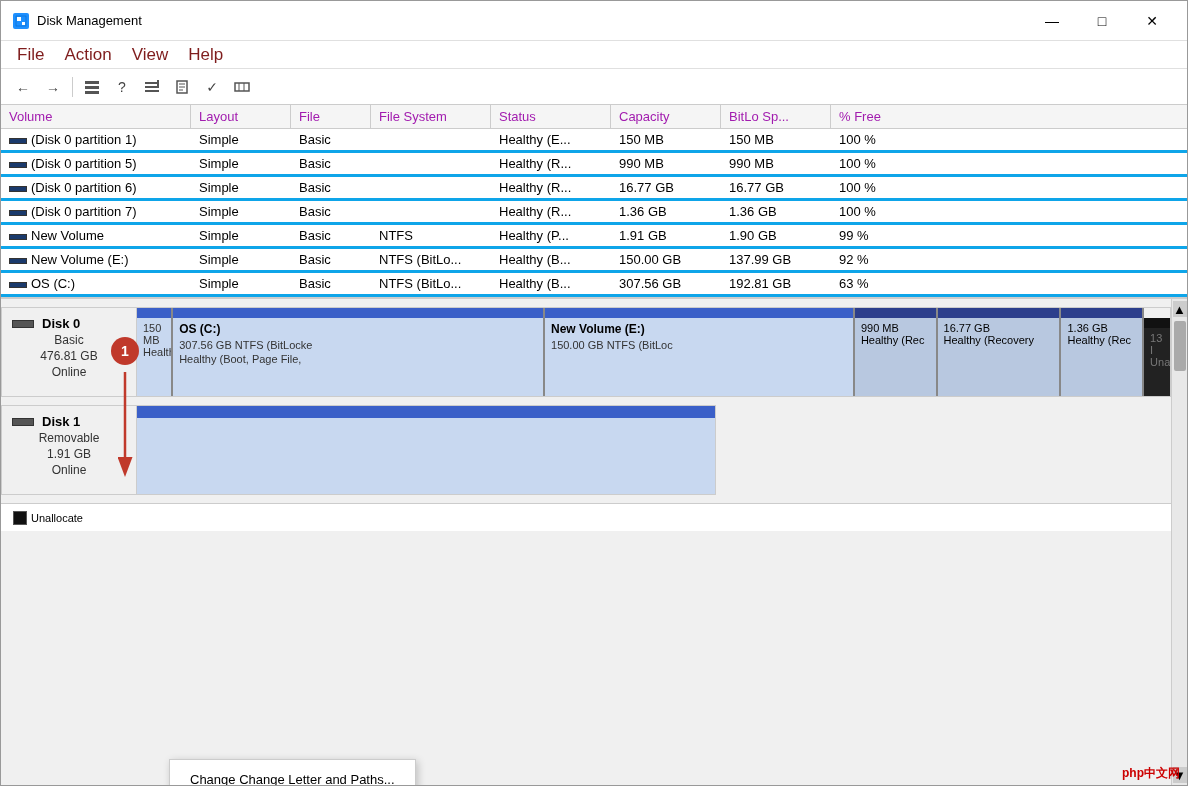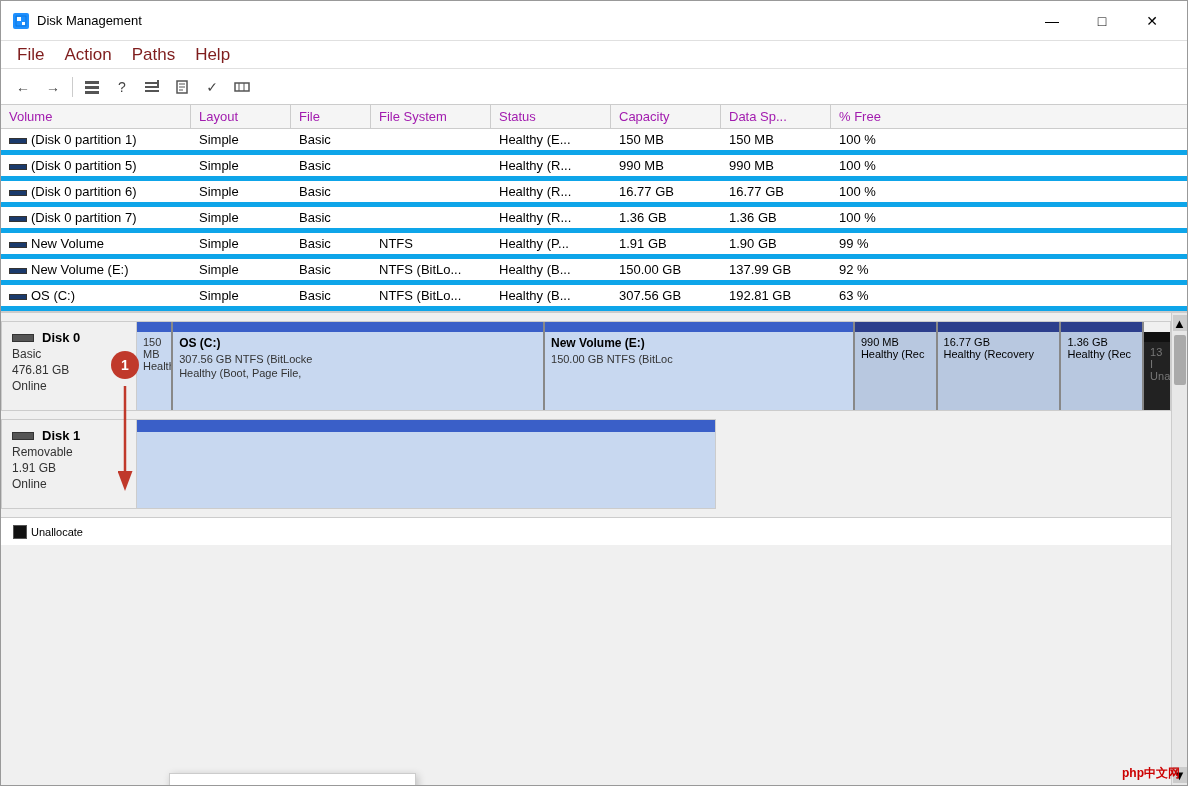--- a/index.html
+++ b/index.html
@@ -23,29 +23,29 @@
     
     .toolbar { display: flex; align-items: center; gap: 2px; padding: 4px 8px; background: #fff; border-bottom: 1px solid #ccc; height: 36px; }
     .tool-btn { width: 28px; height: 26px; border: 1px solid transparent; background: transparent; cursor: pointer; display: flex; align-items: center; justify-content: center; font-size: 14px; color: #444; }
     .tool-separator { width: 1px; height: 20px; background: #ccc; margin: 0 3px; }
 
     
     .table-area { background: #fff; border-bottom: 2px solid #ccc; flex: 0 0 auto; }
     .table-header { display: flex; background: #f5f5f5; border-bottom: 1px solid #ccc; }
     .th { padding: 4px 8px; font-size: 13px; font-weight: normal; color: #a21caf; border-right: 1px solid #ccc; flex-shrink: 0; }
     .th:last-child { flex: 1; border-right: none; }
-    .table-row { display: flex; border-bottom: 5px solid #0ea5e9; align-items: center; }
+    .table-row { display: flex; border-bottom: 3px solid #0ea5e9; align-items: center; }
     .td { padding: 3px 8px; font-size: 13px; color: #000; flex-shrink: 0; overflow: hidden; text-overflow: ellipsis; white-space: nowrap; }
 
     
     .disk-map-area { flex: 1; background: #f0f0f0; overflow-y: auto; position: relative; padding: 4px 0; }
 
     
     .disk-row { display: flex; align-items: stretch; margin: 4px 0; background: #f0f0f0; min-height: 90px; }
-    .disk-label { width: 135px; flex-shrink: 0; padding: 8px 10px; background: #f0f0f0; border: 1px solid #ccc; border-right: none; display: flex; flex-direction: column; justify-content: flex-start; gap: 2px; }
+    .disk-label { width: 135px; flex-shrink: 0; padding: 8px 10px; background: #f0f0f0; border: 1px solid #ccc; border-right: none; display: flex; flex-direction: column; justify-content: flex-start; gap: 2px; text-align: center; }
     .disk-label-name { font-weight: bold; font-size: 13px; display: flex; align-items: center; gap: 4px; }
     .disk-label-info { font-size: 12px; color: #333; }
 
     .disk-partitions { flex: 1; display: flex; border: 1px solid #ccc; overflow: hidden; }
     .partition { border-right: 2px solid #888; display: flex; flex-direction: column; justify-content: space-between; overflow: hidden; position: relative; }
     .partition:last-child { border-right: none; }
     .partition-header { background: #2c3e8c; height: 10px; flex-shrink: 0; }
     .partition-body { flex: 1; background: #d4e4f7; padding: 4px 6px; font-size: 11px; }
     .partition-title { font-weight: bold; font-size: 12px; margin-bottom: 2px; }
     .partition-detail { font-size: 11px; color: #333; line-height: 1.3; }
@@ -103,21 +103,21 @@
     <div class="window-controls">
       <button class="win-btn">—</button>
       <button class="win-btn">□</button>
       <button class="win-btn close">✕</button>
     </div>
   </div>
 
   <div class="menu-bar">
     <span class="menu-item">File</span>
     <span class="menu-item">Action</span>
-    <span class="menu-item">Paths</span>
+    <span class="menu-item">View</span>
     <span class="menu-item">Help</span>
   </div>
 
   <div class="toolbar">
     <button class="tool-btn">←</button>
     <button class="tool-btn">→</button>
     <div class="tool-separator"></div>
     <button class="tool-btn">
       <svg width="16" height="16" viewBox="0 0 16 16">
           <rect x="1" y="2" width="14" height="3" fill="#555"></rect>
@@ -155,21 +155,21 @@
   <div class="main-content">
 
     <div class="table-area">
       <div class="table-header">
         <div class="th col-volume">Volume</div>
         <div class="th col-layout">Layout</div>
         <div class="th col-type">File</div>
         <div class="th col-fs">File System</div>
         <div class="th col-status">Status</div>
         <div class="th col-capacity">Capacity</div>
-        <div class="th col-freespace">Data Sp...</div>
+        <div class="th col-freespace">BitLo Sp...</div>
         <div class="th col-freepct">% Free</div>
       </div>
       <div id="table-body">
           <div class="table-row">
     <div class="td col-volume">
       <span style="display:inline-block;width:18px;height:6px;background:#1a3a6c;border:1px solid #333;margin-right:4px;vertical-align:middle;"></span>(Disk 0 partition 1)
     </div>
     <div class="td col-layout">Simple</div>
     <div class="td col-type">Basic</div>
     <div class="td col-fs"></div>

